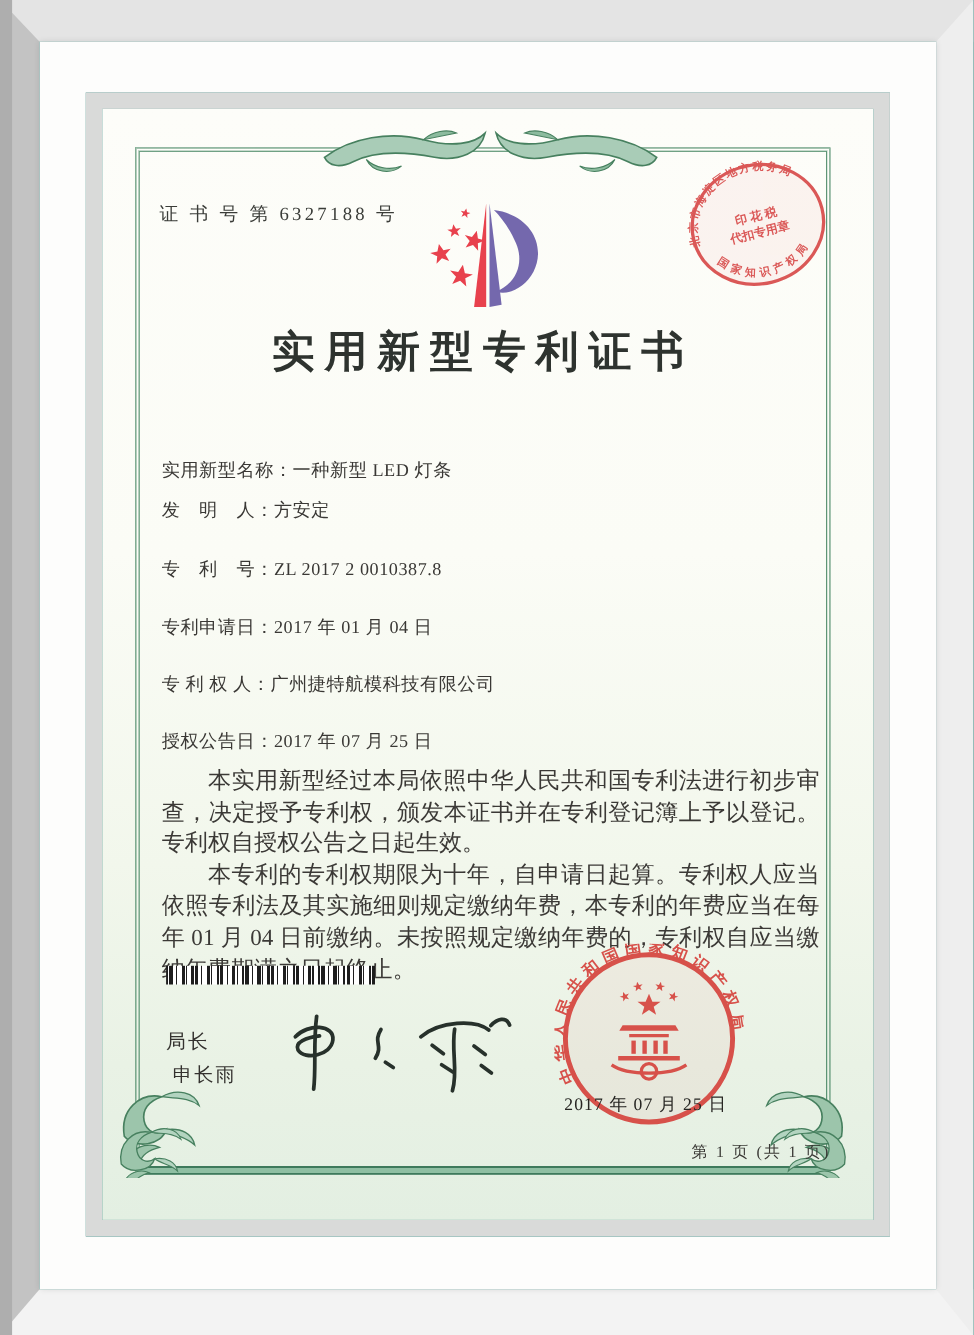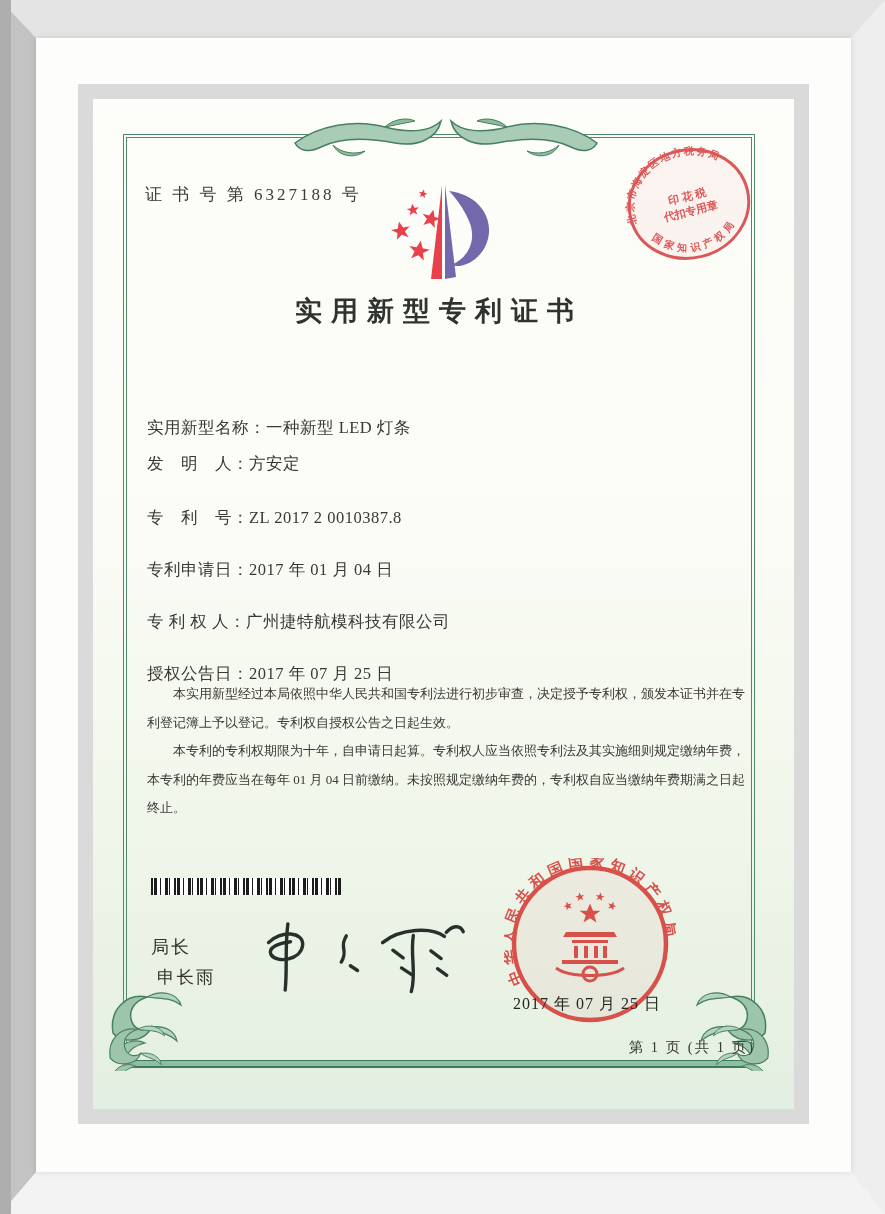--- a/index.html
+++ b/index.html
@@ -26,28 +26,28 @@
     border-top:4px double #4d8a68;border-left:4px double #4d8a68;border-right:4px double #4d8a68;}
   .ribbon{position:absolute;left:30px;top:961px;width:632px;height:8px;
     background:linear-gradient(180deg,#3e7a5c 0 1.5px,#8fbfa3 1.5px 6.5px,#3e7a5c 6.5px 8px);}
 
   .orn{position:absolute;pointer-events:none;}
 
   .cert-number{position:absolute;left:52px;top:84px;font-size:17px;letter-spacing:3px;color:#3a3c38;}
   .logo{position:absolute;left:286px;top:80px;width:126px;height:114px;}
 
   .title{position:absolute;left:30px;top:194px;width:632px;text-align:center;
-    font-size:27px;font-weight:bold;letter-spacing:9px;color:#2e332f;}
+    font-size:39px;font-weight:bold;letter-spacing:9px;color:#2e332f;}
 
   .oval-seal{position:absolute;left:529px;top:44px;width:134px;height:122px;transform:rotate(-14deg);opacity:.95;}
 
   .field{position:absolute;left:54px;font-size:16.5px;color:#3a3835;letter-spacing:.5px;white-space:nowrap;}
   .f0{top:318px}.f1{top:354px}.f2{top:408px}.f3{top:460px}.f4{top:512px}.f5{top:564px}
 
-  .body-text{position:absolute;left:54px;top:581px;width:598px;font-size:13px;
+  .body-text{position:absolute;left:54px;top:596px;width:598px;font-size:21px;
     line-height:28.6px;color:#3b3936;text-align:justify;}
   .body-text p{margin:0;text-indent:2em;}
 
   .barcode{position:absolute;left:58px;top:779px;width:190px;height:17px;
     background:repeating-linear-gradient(90deg,#1d1d1d 0 2px,#fff 2px 3px,#1d1d1d 3px 6px,#fff 6px 9px,#1d1d1d 9px 10px,#fff 10px 14px,#1d1d1d 14px 17px,#fff 17px 18px,#1d1d1d 18px 19px,#fff 19px 23px);}
 
   .issuer-title{position:absolute;left:58px;top:836px;font-size:18px;color:#34322f;letter-spacing:2px;}
   .issuer-name{position:absolute;left:64px;top:866px;font-size:17.5px;color:#34322f;letter-spacing:2px;}
   .signature{position:absolute;left:158px;top:808px;width:240px;height:95px;}
 

